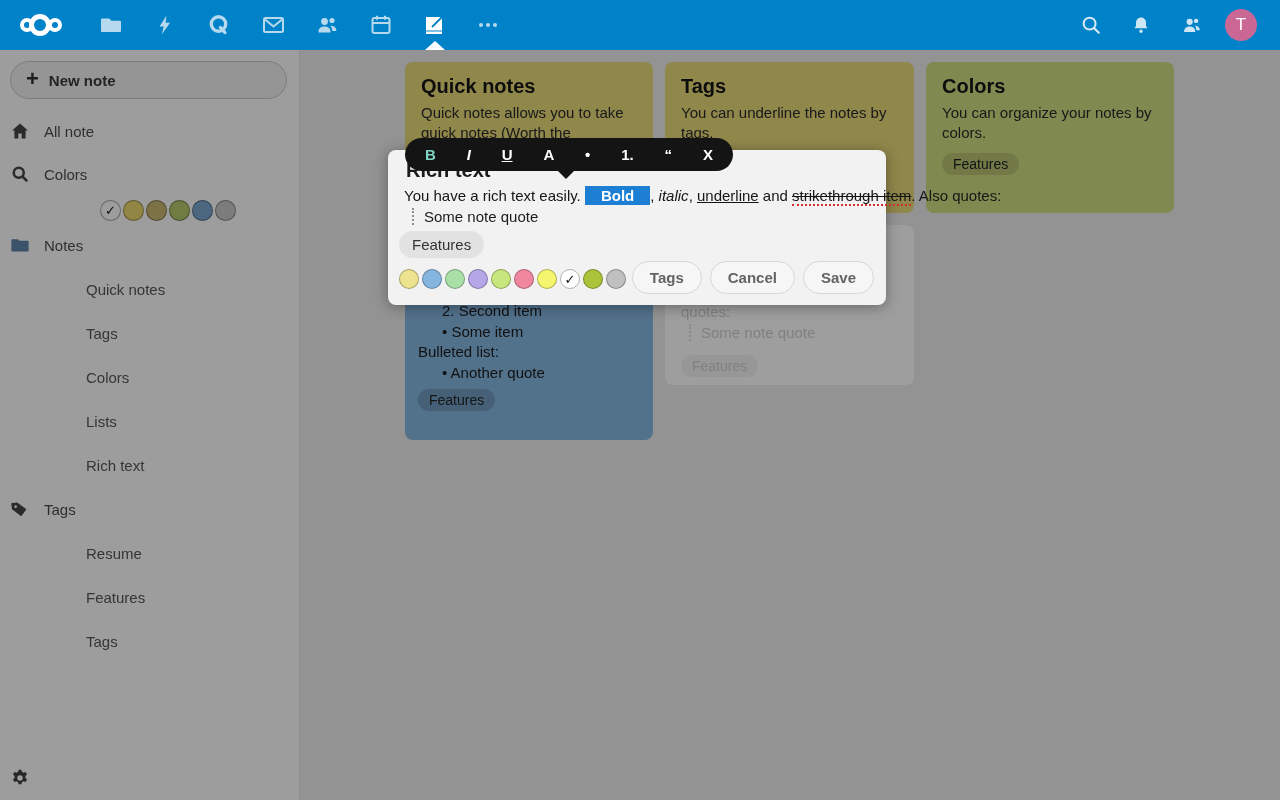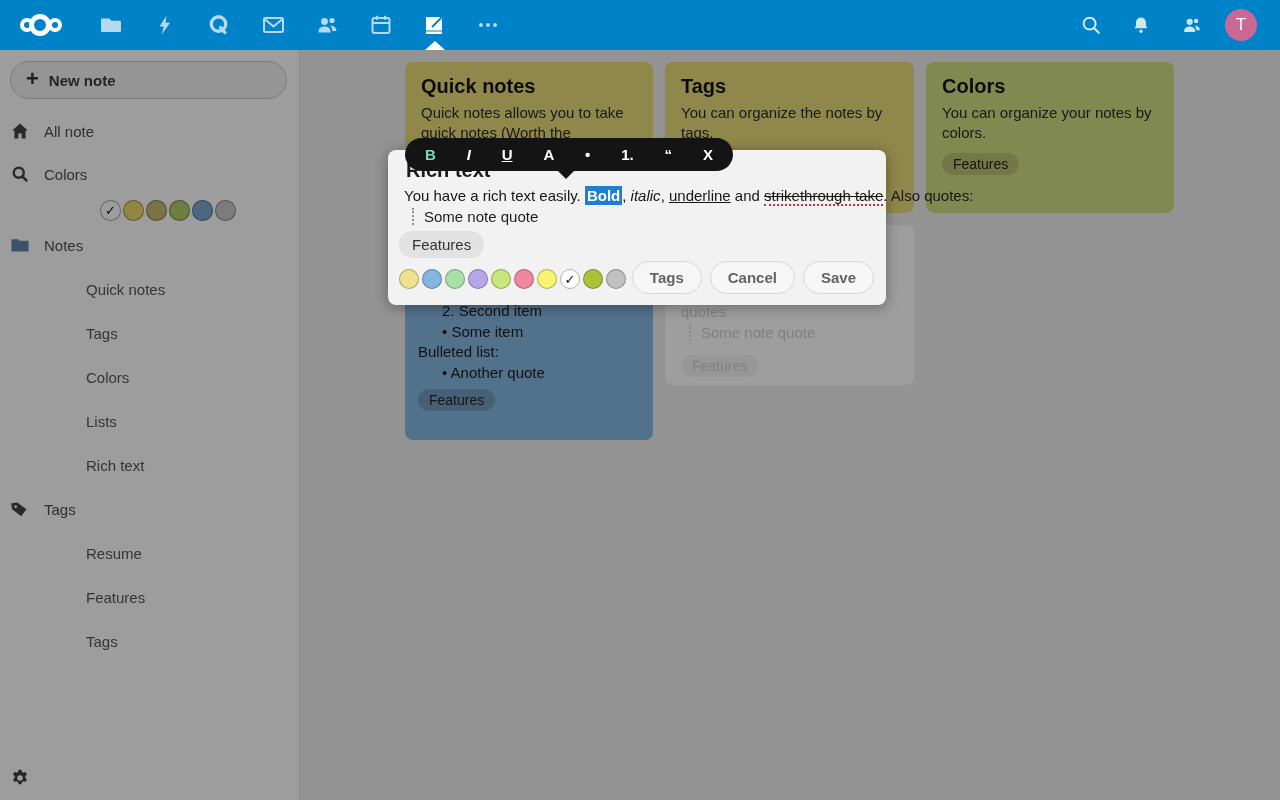--- a/index.html
+++ b/index.html
@@ -69,21 +69,21 @@
     border-radius:17px; display:flex; align-items:center; justify-content:space-between;
     padding:0 20px; z-index:5; }
   #fmt-toolbar .tbtn { color:#fff; font-size:15px; font-weight:bold; line-height:33px; }
   #fmt-toolbar .tbtn.bold-active { color:#7fd5c5; }
   #fmt-toolbar .tbtn.u { text-decoration:underline; }
   #fmt-toolbar .tbtn.it { font-style:italic; }
   #tb-pointer { position:absolute; left:152px; top:32px; width:0; height:0;
     border-left:9px solid transparent; border-right:9px solid transparent;
     border-top:9px solid #141414; }
   #rt-par { position:absolute; left:16px; top:37px; font-size:15px; color:#161616; white-space:nowrap; }
-  #rt-par .sel { background:#1d7fd4; color:#fff; font-weight:bold; padding:1px 2px; }
+  #rt-par .sel { background:#1d7fd4; color:#fff; font-weight:bold; padding:1px 16px; }
   #rt-par .it { font-style:italic; }
   #rt-par .ul { text-decoration:underline; }
   #rt-par .spell { border-bottom:2px dotted #d32f2f; }
   #rt-par .spell .st { text-decoration:line-through; }
   #rt-quote { position:absolute; left:24px; top:58px; padding-left:10px;
     border-left:2px dotted #8f8f8f; font-size:15px; color:#1c1c1c; }
   #rt-tag { position:absolute; left:11px; top:81px; background:#e2e2e2; border-radius:14px;
     padding:5px 13px; font-size:15px; color:#333; }
   #swatches { position:absolute; left:11px; top:119px; display:flex; gap:3px; }
   .sw { width:20px; height:20px; border-radius:50%; border:1px solid rgba(0,0,0,0.28);
@@ -260,21 +260,21 @@
 </div>
 
 <div id="content">
   <div class="card" style="left: 104px; top: 12px; width: 248px; height: 151px; background: rgb(233, 218, 122);" id="quick-card">
     <h2>Quick notes</h2>
     <p>Quick notes allows you to take quick notes (Worth the redundancy)</p>
   </div>
 
   <div class="card" style="left: 364px; top: 12px; width: 249px; height: 151px; background: rgb(233, 218, 122);">
     <h2>Tags</h2>
-    <p>You can organize the notes by tags.</p>
+    <p>You can underline the notes by tags.</p>
     <div class="chips">
       <span class="chip">Features</span>
       <span class="chip">Tags</span>
     </div>
   </div>
 
   <div class="card" style="left: 625px; top: 12px; width: 248px; height: 151px; background: rgb(207, 221, 130);">
     <h2>Colors</h2>
     <p>You can organize your notes by colors.</p>
     <div class="chips">
@@ -318,21 +318,21 @@
     <span class="tbtn u">U</span>
     <span class="tbtn">A</span>
     <span class="tbtn">•</span>
     <span class="tbtn">1.</span>
     <span class="tbtn">“</span>
     <span class="tbtn">X</span>
     <span id="tb-pointer"></span>
   </div>
 
   <div id="rt-par">
-    <span>You have a rich text easily. </span><span class="sel">Bold</span><span>, </span><span class="it">italic</span><span>, </span><span class="ul">underline</span><span> and </span><span class="spell"><span class="st">strikethrough take</span></span><span>. Also quotes:</span>
+    <span>You have a rich text easily. </span><span class="sel">Bold</span><span>, </span><span class="it">italic</span><span>, </span><span class="ul">underline</span><span> and </span><span class="spell"><span class="st">strikethrough item</span></span><span>. Also quotes:</span>
   </div>
 
   <div id="rt-quote">Some note quote</div>
   <div id="rt-tag">Features</div>
 
   <div id="swatches">
     <span class="sw" style="background: rgb(237, 227, 143);"></span>
     <span class="sw" style="background: rgb(133, 182, 224);"></span>
     <span class="sw" style="background: rgb(168, 224, 168);"></span>
     <span class="sw" style="background: rgb(181, 166, 232);"></span>

